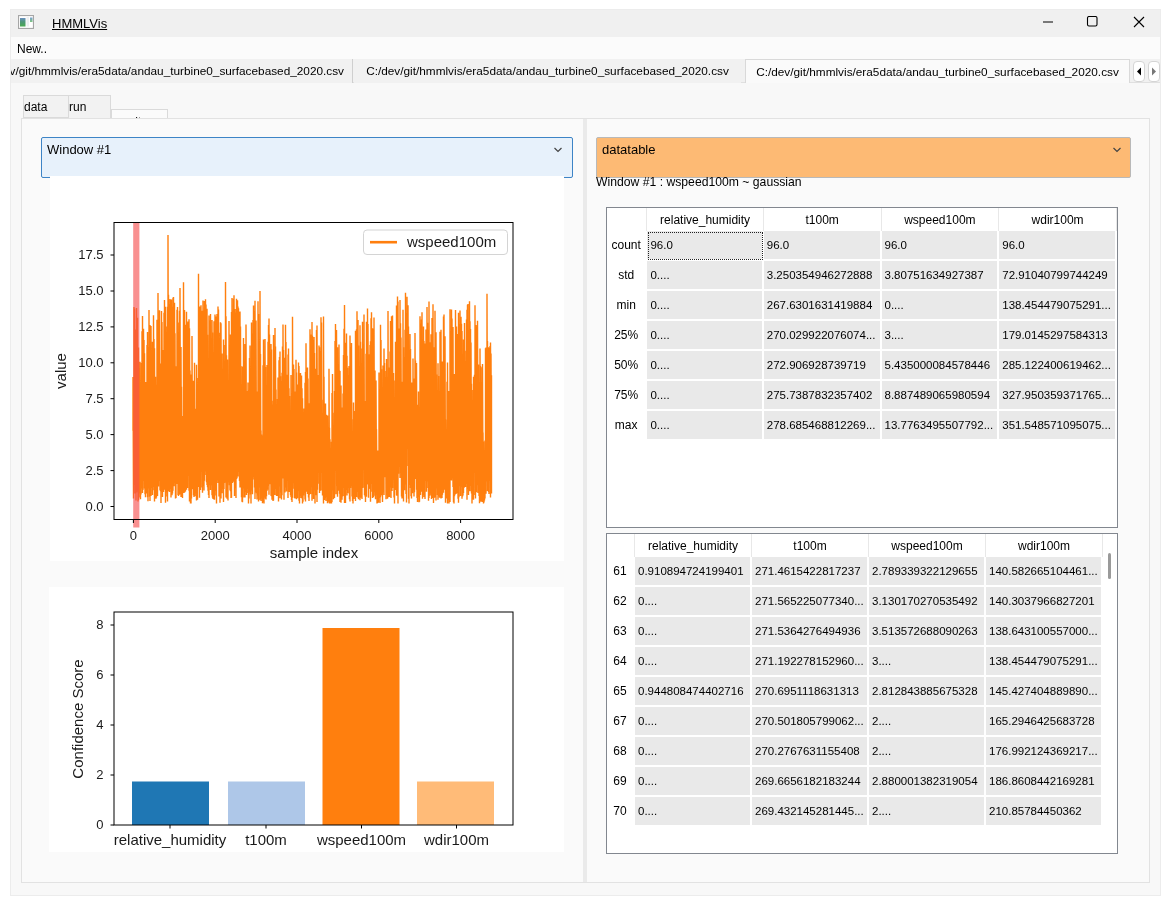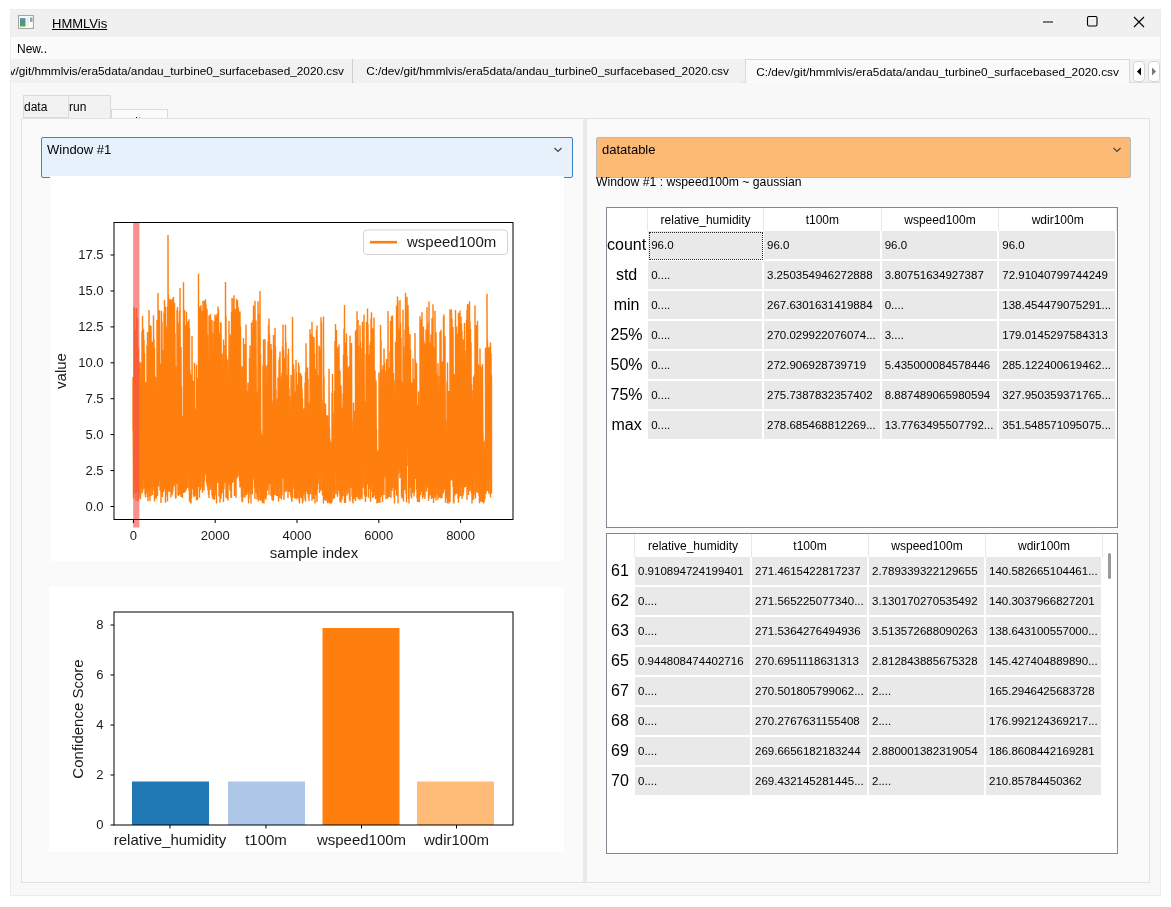--- a/index.html
+++ b/index.html
@@ -19,21 +19,21 @@
 .chev { position:absolute; width:10px; height:10px; }
 .splitter { position:absolute; left:583px; top:119px; width:4px; height:763px; background:#eaeaea; }
 .fig { position:absolute; }
 .tk { font-size:13px; fill:#1a1a1a; font-family:"Liberation Sans",sans-serif; }
 .al { font-size:15px; fill:#1a1a1a; font-family:"Liberation Sans",sans-serif; }
 .lg { font-size:15px; fill:#1a1a1a; font-family:"Liberation Sans",sans-serif; }
 .tblbox { position:absolute; border:1px solid #82878f; background:#fff; overflow:hidden; }
 table.dt { border-collapse:separate; border-spacing:0; table-layout:fixed; font-size:11.5px; }
 table.dt th { font-weight:normal; font-size:12px; background:#fff; height:23px; text-align:center; border-right:1px solid #e8e8e8; overflow:hidden; white-space:nowrap; }
 table.dt td { background:#e9e9e9; height:30px; border-right:2px solid #fff; border-bottom:2px solid #fff; padding-left:3px; overflow:hidden; white-space:nowrap; }
-table.dt td.rh { background:#fff; text-align:center; font-size:16px; padding-left:0; border-right:2px solid #fff; }
+table.dt td.rh { background:#fff; text-align:center; font-size:12px; padding-left:0; border-right:2px solid #fff; }
 table.dt td.focus { outline:1px dotted #222; outline-offset:-2px; }
 </style></head><body>
 <div class="win"></div>
 <div class="titlebar"></div>
 <div class="abs" style="left:18px;top:15px;width:16px;height:14px"><svg width="16" height="14" viewBox="0 0 16 14">
       <defs>
         <linearGradient id="bg1" x1="0" y1="0" x2="0" y2="1">
           <stop offset="0" stop-color="#6a8fc0"></stop>
           <stop offset="0.45" stop-color="#4d9678"></stop>
           <stop offset="1" stop-color="#4aaa52"></stop>
@@ -249,20 +249,27 @@
           <td>140.3037966827201</td>
         </tr>
         <tr>
           <td class="rh">63</td>
           <td>0....</td>
           <td>271.5364276494936</td>
           <td>3.513572688090263</td>
           <td>138.643100557000...</td>
         </tr>
         <tr>
+          <td class="rh">64</td>
+          <td>0....</td>
+          <td>271.192278152960...</td>
+          <td>3....</td>
+          <td>138.454479075291...</td>
+        </tr>
+        <tr>
           <td class="rh">65</td>
           <td>0.944808474402716</td>
           <td>270.6951118631313</td>
           <td>2.812843885675328</td>
           <td>145.427404889890...</td>
         </tr>
         <tr>
           <td class="rh">67</td>
           <td>0....</td>
           <td>270.501805799062...</td>

